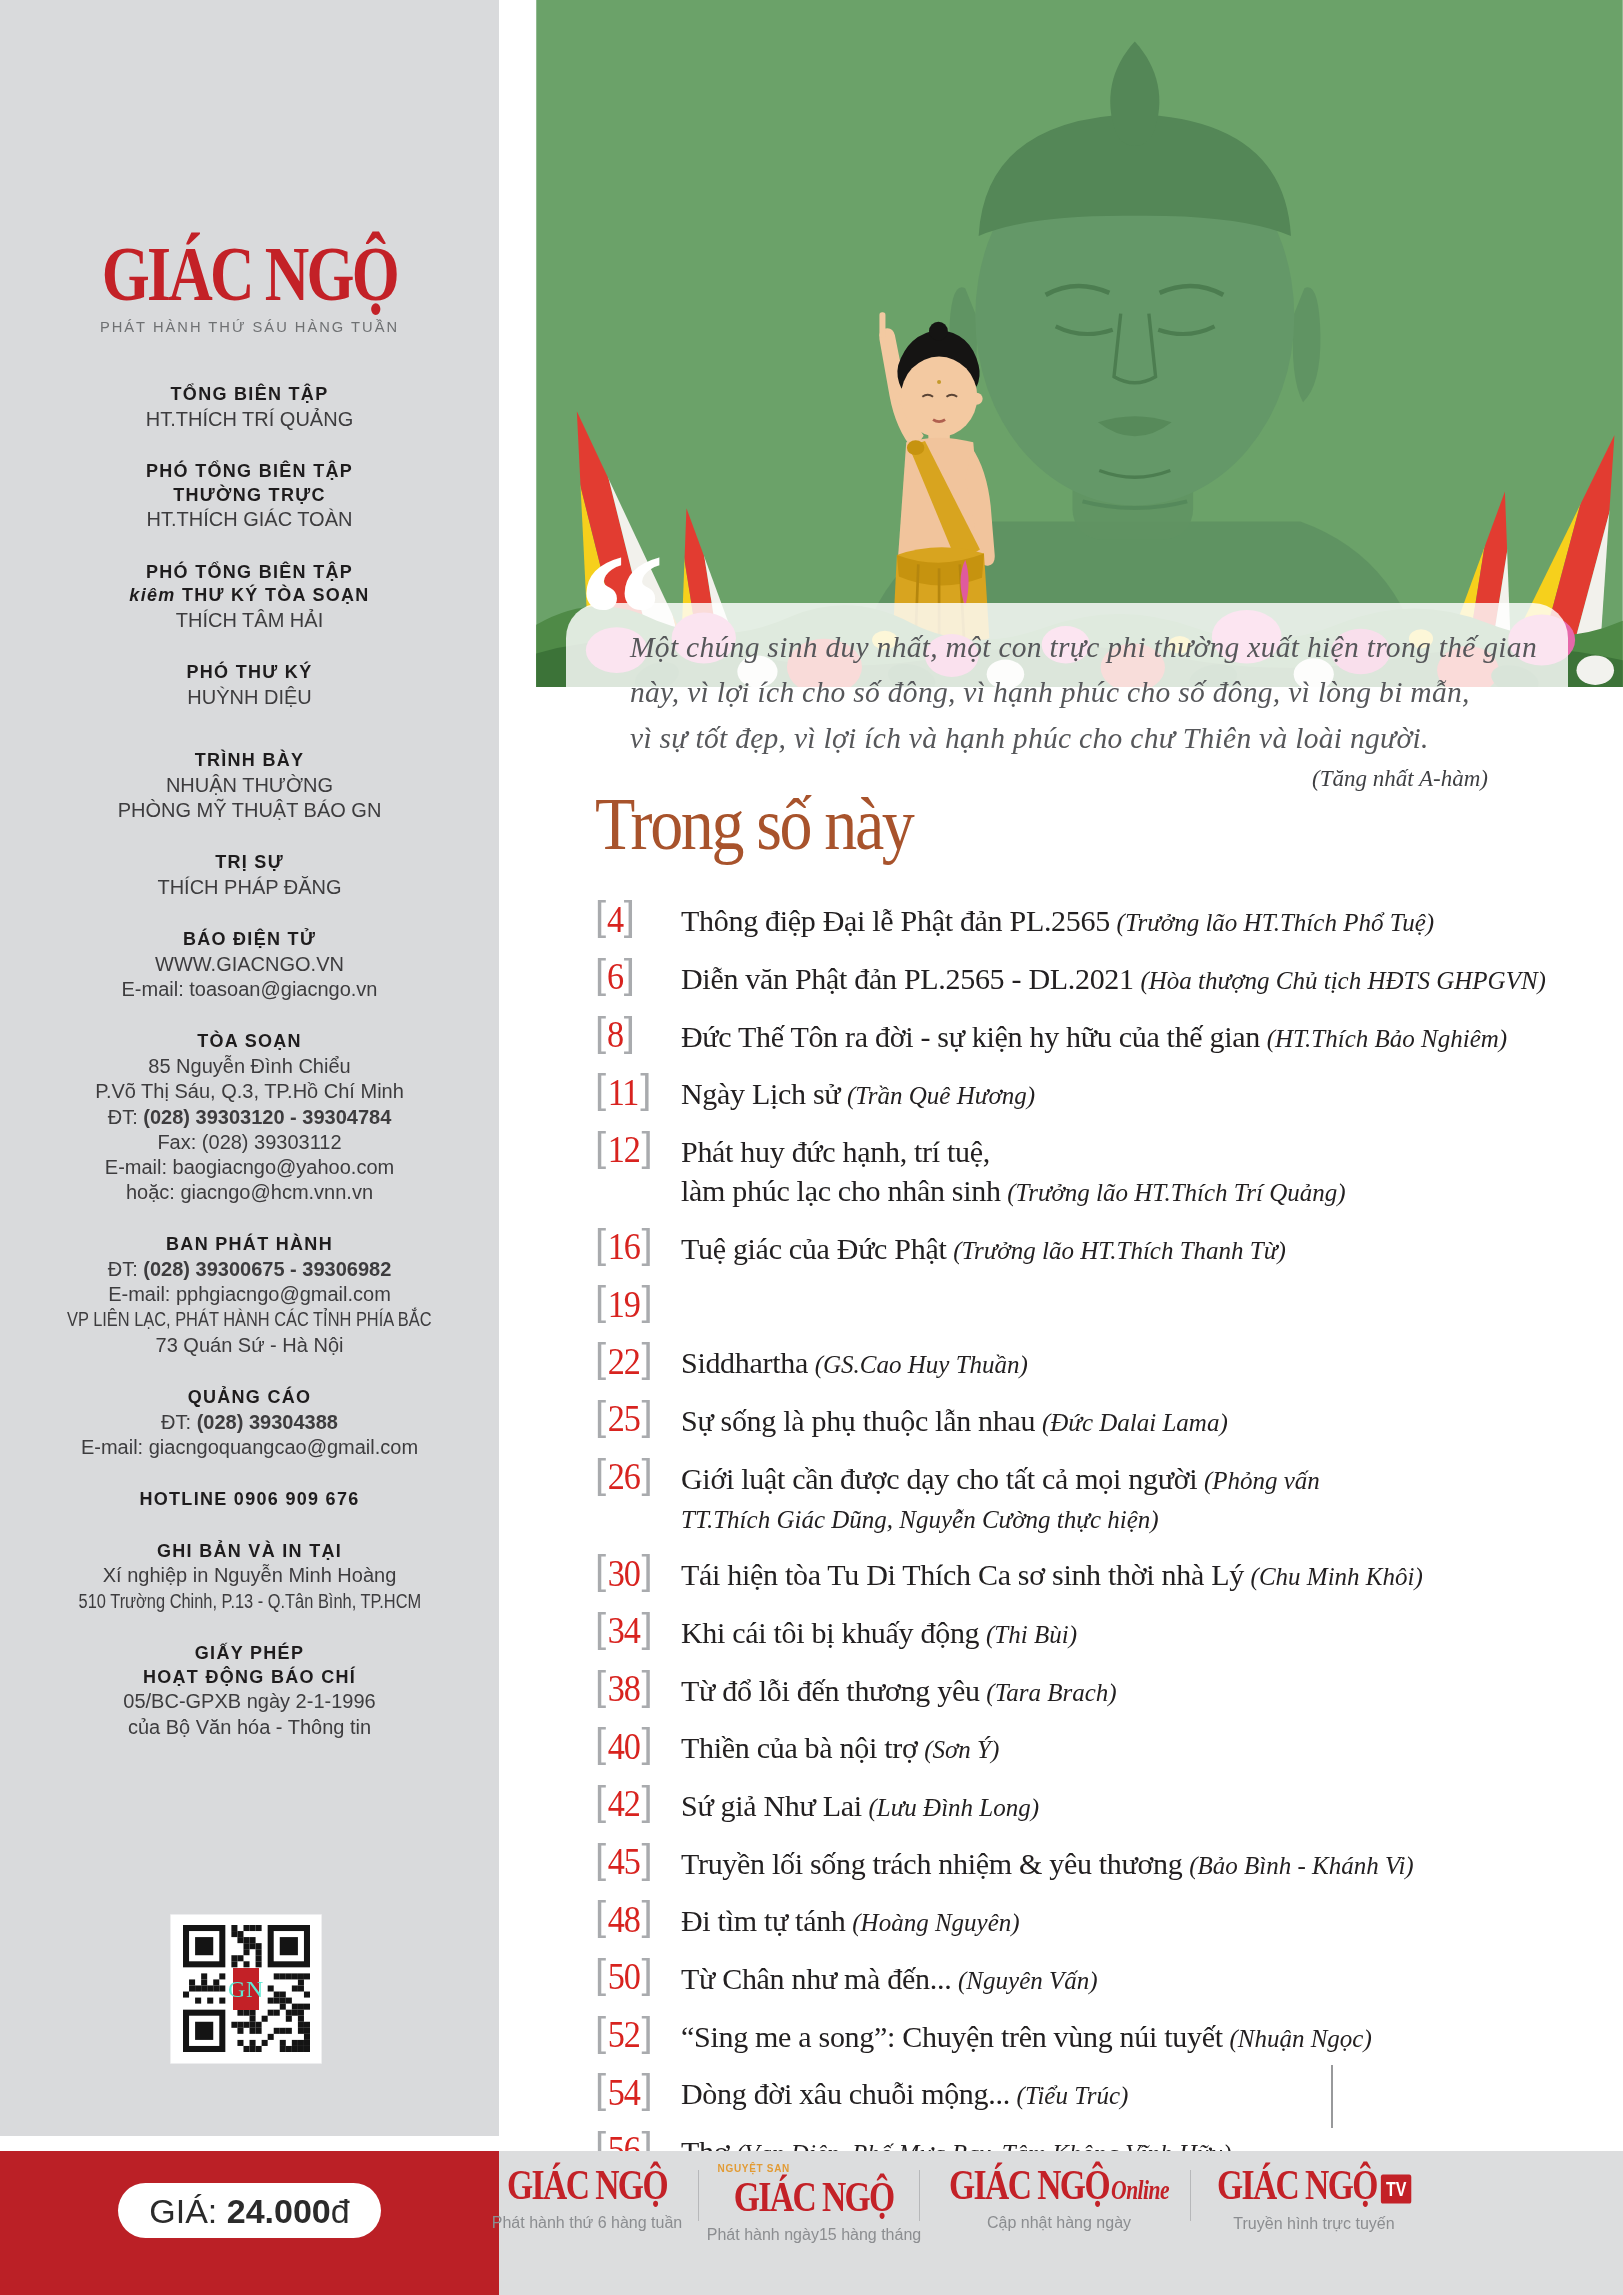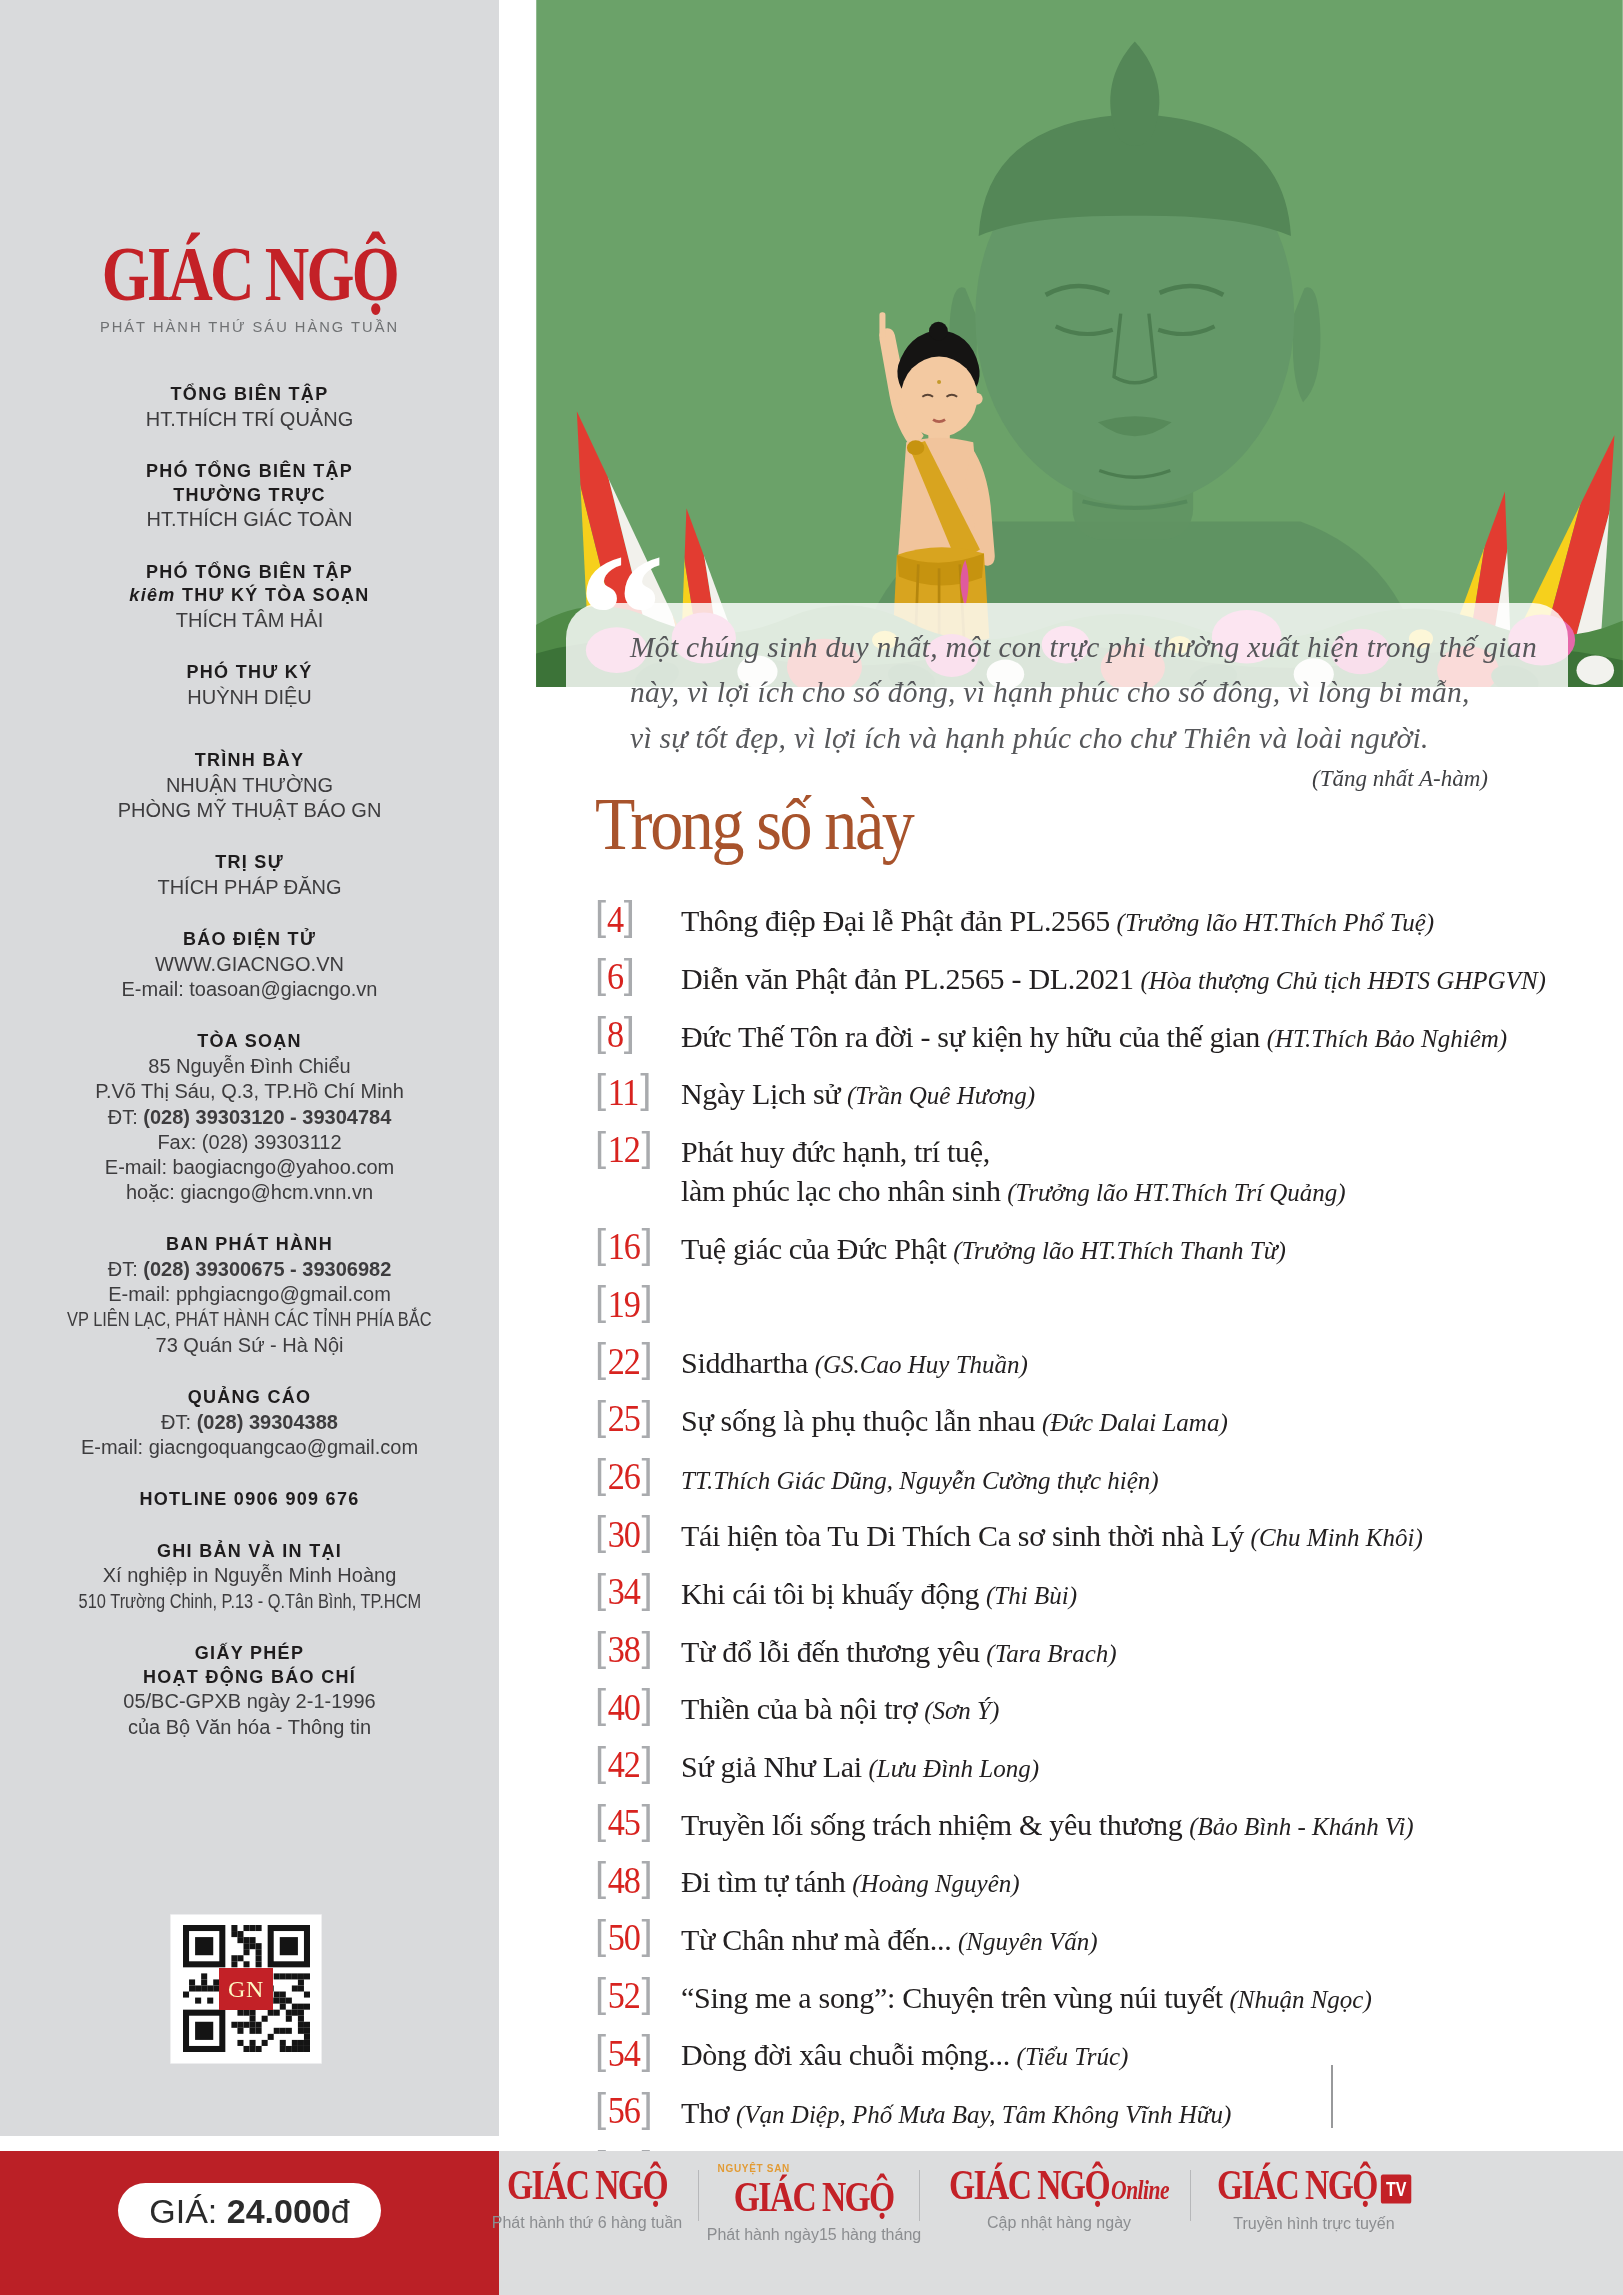--- a/index.html
+++ b/index.html
@@ -28,21 +28,21 @@
   .head-line{font-weight:700;font-size:18px;letter-spacing:1.3px;color:#1e1c1d;line-height:1.32}
   .body-line{font-size:20px;color:var(--soft);line-height:1.26}
   .body-line span.b{font-weight:700}
   span.i{font-style:italic}
   span.c{display:inline-block;transform:scaleX(.82);transform-origin:center;white-space:nowrap}
 
   .qr{position:absolute;left:170px;top:1914px;width:152px;height:150px;background:#fff;
     box-shadow:0 0 0 0.7px #e8e8ea inset}
   .qr svg{position:absolute;left:12.7px;top:11.4px}
   .qr-center{position:absolute;left:50%;top:50%;transform:translate(-50%,-50%);
-    width:54px;height:42px;background:var(--red);color:#fef9c3;
+    width:26px;height:42px;background:var(--red);color:#5eead4;
     font-family:"Liberation Serif",serif;font-size:24px;font-weight:400;
     display:flex;align-items:center;justify-content:center;letter-spacing:0.7px}
 
   
   .pricebar{position:absolute;left:0;top:2151px;width:499px;height:145px;
     background:var(--price-red);display:flex;justify-content:center;align-items:flex-start}
   .pill{margin-top:32px;background:#fff;border-radius:31px;padding:10.7px 31px;
     font-size:34px;color:#2b2b2b;white-space:nowrap;line-height:1}
   .pill b{font-weight:700}
 
@@ -483,20 +483,21 @@
     <div class="toc-num"><span class="br">[</span><span class="n">25</span><span class="br">]</span></div>
     <div class="toc-text">
       <div class="t-line l1"><span class="t-title">Sự sống là phụ thuộc lẫn nhau</span><span class="t-author">(Đức Dalai Lama)</span></div>
 
     </div>
   </div>
 
   <div class="toc-row">
     <div class="toc-num"><span class="br">[</span><span class="n">26</span><span class="br">]</span></div>
     <div class="toc-text">
+      <div class="t-line l1"><span class="t-title">Giới luật cần được dạy cho tất cả mọi người</span><span class="t-author">(Phỏng vấn</span></div>
       <div class="t-line l2"><span class="t-title"></span><span class="t-author" style="margin-left: 0px;">TT.Thích Giác Dũng, Nguyễn Cường thực hiện)</span></div>
     </div>
   </div>
 
   <div class="toc-row">
     <div class="toc-num"><span class="br">[</span><span class="n">30</span><span class="br">]</span></div>
     <div class="toc-text">
       <div class="t-line l1"><span class="t-title">Tái hiện tòa Tu Di Thích Ca sơ sinh thời nhà Lý</span><span class="t-author">(Chu Minh Khôi)</span></div>
 
     </div>

